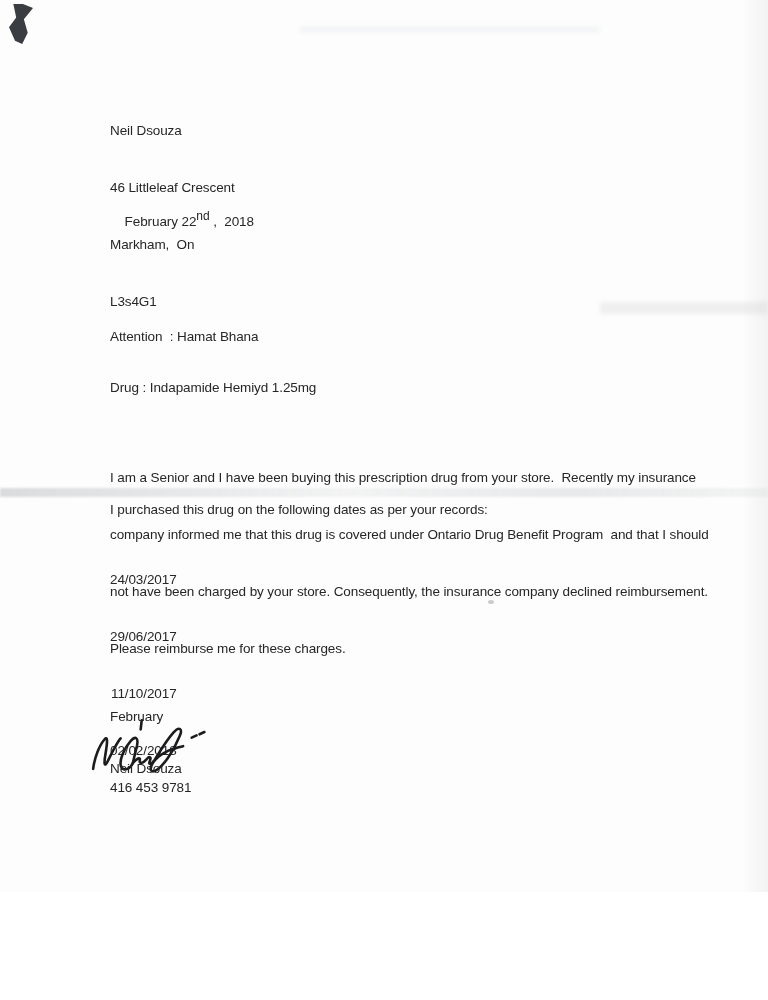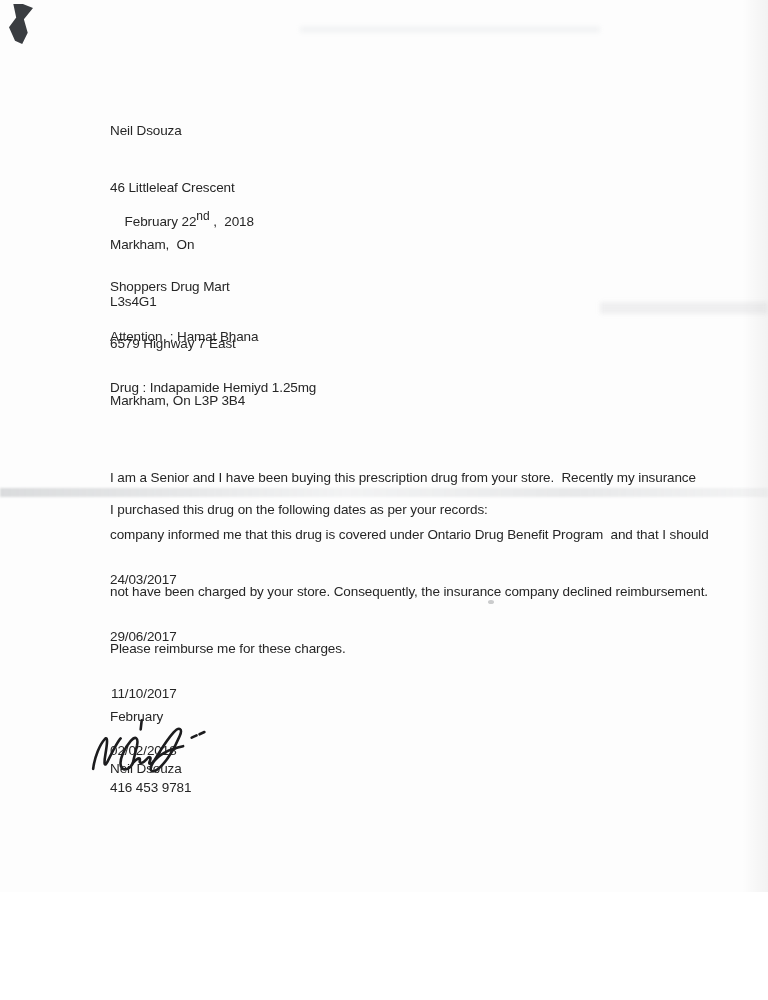--- a/index.html
+++ b/index.html
@@ -60,25 +60,20 @@
     <div class="line">Neil Dsouza</div>
     <div class="line">46 Littleleaf Crescent</div>
     <div class="line">Markham,  On</div>
     <div class="line">L3s4G1</div>
   </div>
 
   <div class="block" style="top:188px;">
     <span>February 22</span><sup class="ord">nd</sup><span> ,  2018</span>
   </div>
 
-  <div class="block" style="top:239px;">
-    <div class="line">Shoppers Drug Mart</div>
-    <div class="line">6579 Highway 7 East</div>
-    <div class="line">Markham, On L3P 3B4</div>
-  </div>
 
   <div class="block" style="top:327px;">Attention  : Hamat Bhana</div>
 
   <div class="block" style="top:378px;">Drug : Indapamide Hemiyd 1.25mg</div>
 
   <div class="block" style="top:500px;">I purchased this drug on the following dates as per your records:</div>
 
   <div class="block" style="top:430px;">
     <div class="line">I am a Senior and I have been buying this prescription drug from your store.  Recently my insurance</div>
     <div class="line">company informed me that this drug is covered under Ontario Drug Benefit Program  and that I should</div>

